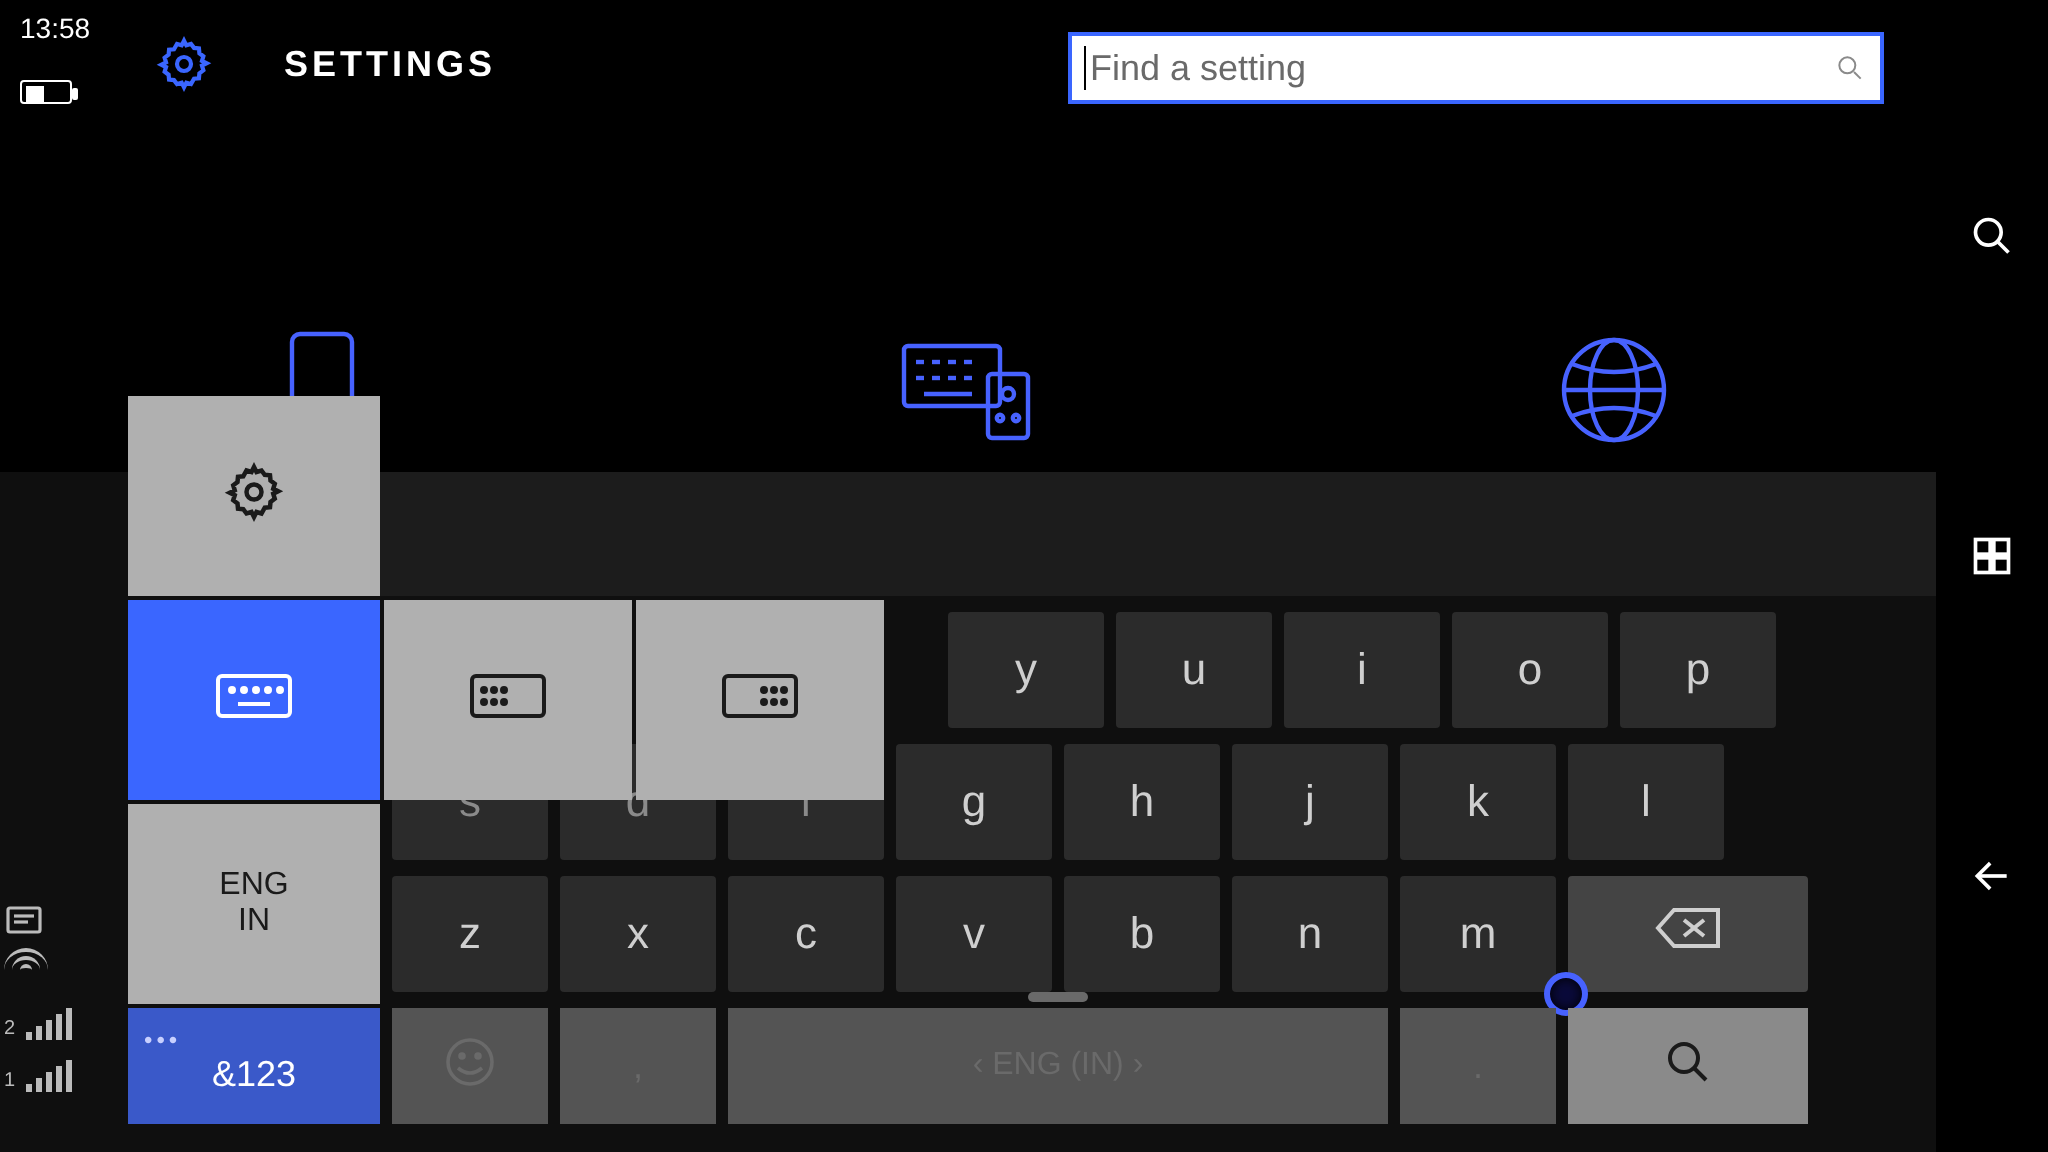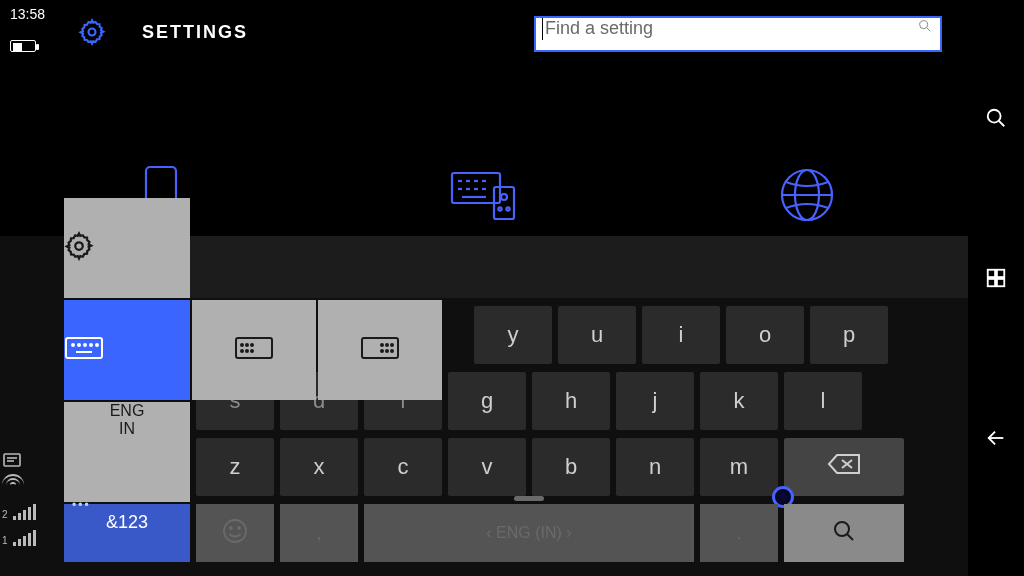--- a/index.html
+++ b/index.html
@@ -20,21 +20,21 @@
   .battery { position: absolute; left: 10px; top: 40px; }
   .battery-outline { width: 26px; height: 12px; border: 1.5px solid #fff; border-radius: 2px; position: relative; }
   .battery-outline::after { content: ''; position: absolute; right: -4px; top: 3px; width: 3px; height: 6px; background: #fff; border-radius: 1px; }
   .battery-fill { position: absolute; left: 1.5px; top: 1.5px; height: 9px; width: 9px; background: #fff; }
 
   .gear-hdr { position: absolute; left: 78px; top: 18px; }
   .gear-hdr svg { width: 28px; height: 28px; stroke: #3a66ff; fill: none; stroke-width: 1.8; }
 
   .title { position: absolute; left: 142px; top: 22px; color: #fff; font-weight: 600; letter-spacing: 2px; font-size: 18px; }
 
-  .searchbox { position: absolute; left: 534px; top: 16px; width: 408px; height: 36px; background: #fff; border: 2px solid #3a66ff; display: flex; align-items: flex-start; }
+  .searchbox { position: absolute; left: 534px; top: 16px; width: 408px; height: 36px; background: #fff; border: 2px solid #3a66ff; display: flex; align-items: center; }
   .searchbox .cursor { width: 1px; height: 22px; background: #000; margin-left: 6px; margin-right: 2px; }
   .searchbox .ph { flex: 1; color: #6a6a6a; font-size: 18px; }
   .searchbox .search-ic { width: 30px; display: flex; align-items: center; justify-content: center; }
   .searchbox .search-ic svg { width: 16px; height: 16px; stroke: #8a8a8a; fill: none; stroke-width: 1.5; }
 
   
   .catrow { position: absolute; top: 150px; left: 0; right: 0; height: 90px; display: flex; }
   .catrow .cell { flex: 1; display: flex; align-items: center; justify-content: center; }
   .catrow svg { stroke: #4762ff; fill: none; stroke-width: 2.2; }
 
@@ -42,21 +42,21 @@
   .kbreg { position: absolute; left: 0; right: 0; top: 236px; bottom: 0; background: #0f0f0f; }
   .suggest-bar { position: absolute; top: 0; left: 188px; right: 0; height: 62px; background: #1c1c1c; }
 
   
   .key { position: absolute; background: #2b2b2b; color: #cfcfcf; display: flex; align-items: center; justify-content: center; font-size: 22px; border-radius: 2px; }
   .key.dim { color: #8a8a8a; }
   .key.action { background: #444; }
   .fn-key { position: absolute; background: #545454; color: #6a6a6a; display:flex; align-items:center; justify-content:center; font-size:18px; }
 
   
-  .opt { position: absolute; display: flex; align-items: center; }
+  .opt { position: absolute; display: flex; align-items: center; justify-content: center; }
   .opt.light { background: #b0b0b0; }
   .opt.blue  { background: #3a66ff; }
   .opt.blue2 { background: #3a59c9; }
   .opt.sym123 { color: #fff; font-size: 18px; }
   .opt-lang { flex-direction: column; color: #1a1a1a; font-size: 16px; }
 
   .panel-key { position: absolute; background: #b0b0b0; display:flex; align-items:center; justify-content:center; }
 
   
   .tray { position: absolute; left: 2px; top: 448px; width: 60px; color: #bbb; display:flex; flex-direction:column; gap:6px; }

